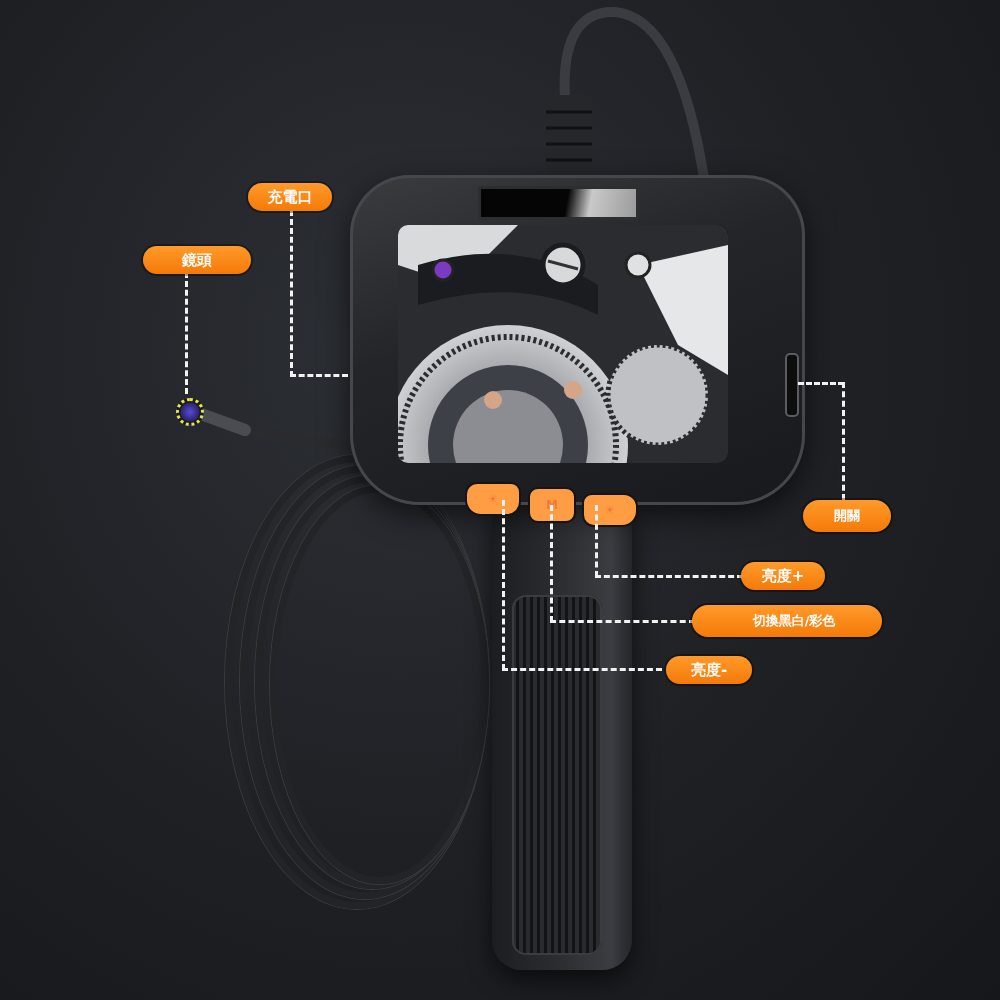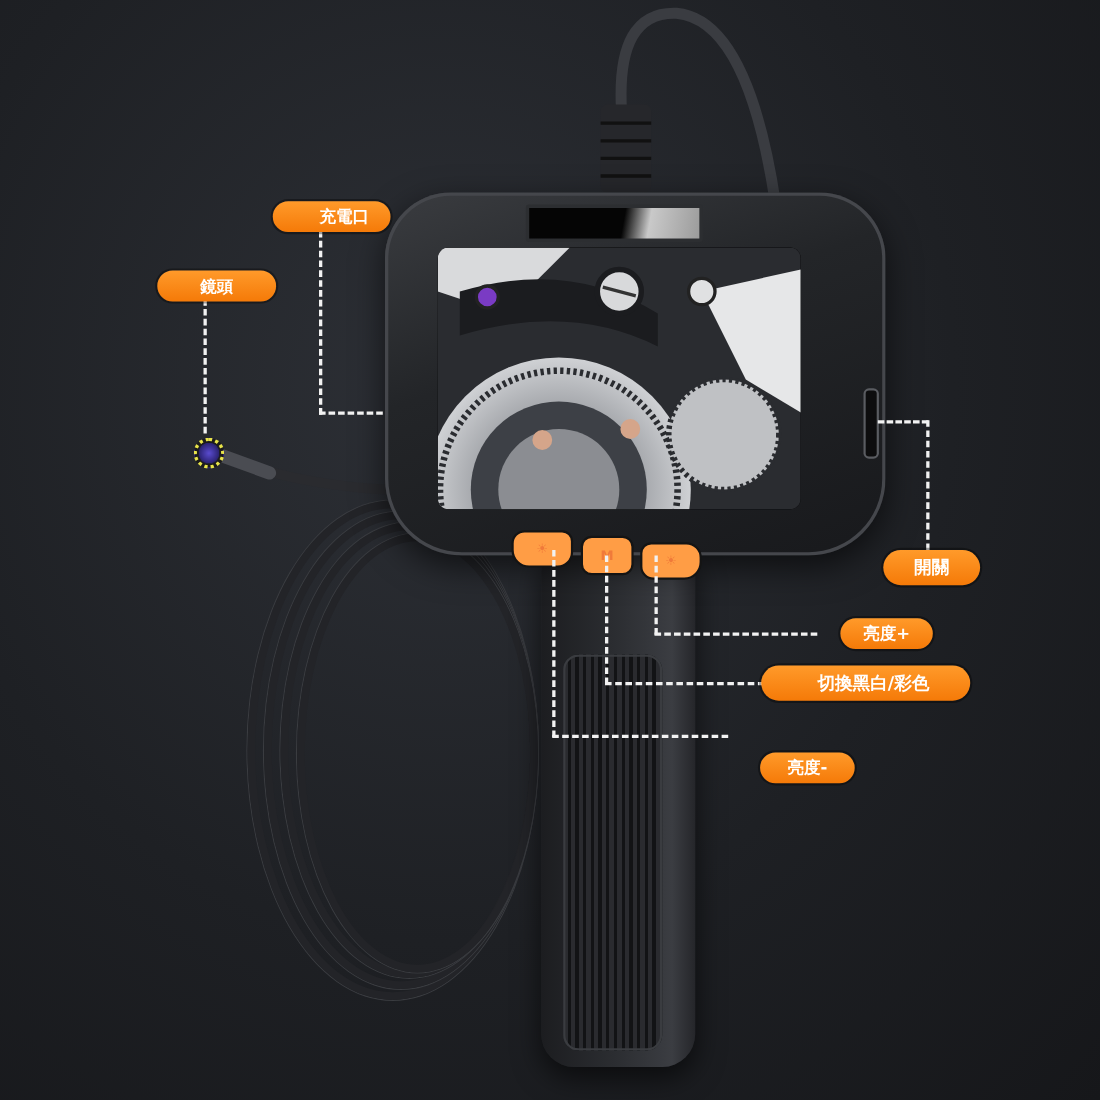--- a/index.html
+++ b/index.html
@@ -10,21 +10,21 @@
   }
   .abs { position: absolute; }
   .pill {
     position: absolute; background: linear-gradient(#ff9a2a, #f57a08);
     color: #fff; border-radius: 16px; font-weight: bold;
     display: flex; align-items: center; justify-content: center;
     box-shadow: 0 0 0 2px rgba(0,0,0,0.35);
     white-space: nowrap;
   }
   .pill.small { height: 28px; font-size: 15px; }
-  .pill.large { height: 32px; font-size: 16px; }
+  .pill.large { height: 32px; font-size: 13px; }
   .dash-v { position: absolute; width: 0; border-left: 3px dashed #f2f2f2; }
   .dash-h { position: absolute; height: 0; border-top: 3px dashed #f2f2f2; }
 
   
   .device-body {
     position: absolute; left: 350px; top: 175px; width: 455px; height: 330px;
     background: linear-gradient(160deg, #3a3c40 0%, #232528 40%, #18191c 100%);
     border-radius: 60px 60px 70px 70px;
     box-shadow: inset 0 0 0 3px #45474c, 0 10px 30px rgba(0,0,0,0.6);
   }
@@ -139,17 +139,17 @@
 <div class="dash-h" style="left:798px;top:382px;width:46px;"></div>
 <div class="dash-v" style="left:842px;top:382px;height:118px;"></div>
 <div class="dash-v" style="left:595px;top:505px;height:72px;"></div>
 <div class="dash-h" style="left:595px;top:575px;width:148px;"></div>
 <div class="dash-v" style="left:550px;top:505px;height:117px;"></div>
 <div class="dash-h" style="left:550px;top:620px;width:145px;"></div>
 <div class="dash-v" style="left:502px;top:500px;height:170px;"></div>
 <div class="dash-h" style="left:502px;top:668px;width:160px;"></div>
 
 <div class="pill small" style="left:143px;top:246px;width:108px;">鏡頭</div>
-<div class="pill small" style="left:248px;top:183px;width:84px;padding-left:23px;">充電口</div>
+<div class="pill small" style="left:248px;top:183px;width:84px;">充電口</div>
 <div class="pill large" style="left:803px;top:500px;width:88px;">開關</div>
-<div class="pill small" style="left:741px;top:562px;width:84px;margin-left:23px;">亮度+</div>
+<div class="pill small" style="left:741px;top:562px;width:84px;">亮度+</div>
 <div class="pill large" style="left:692px;top:605px;width:176px;padding-left:14px;">切換黑白/彩色</div>
-<div class="pill small" style="left:691px;top:656px;width:86px;margin-top:28px;">亮度-</div>
+<div class="pill small" style="left:666px;top:656px;width:86px;">亮度-</div>
 
 </body></html>

